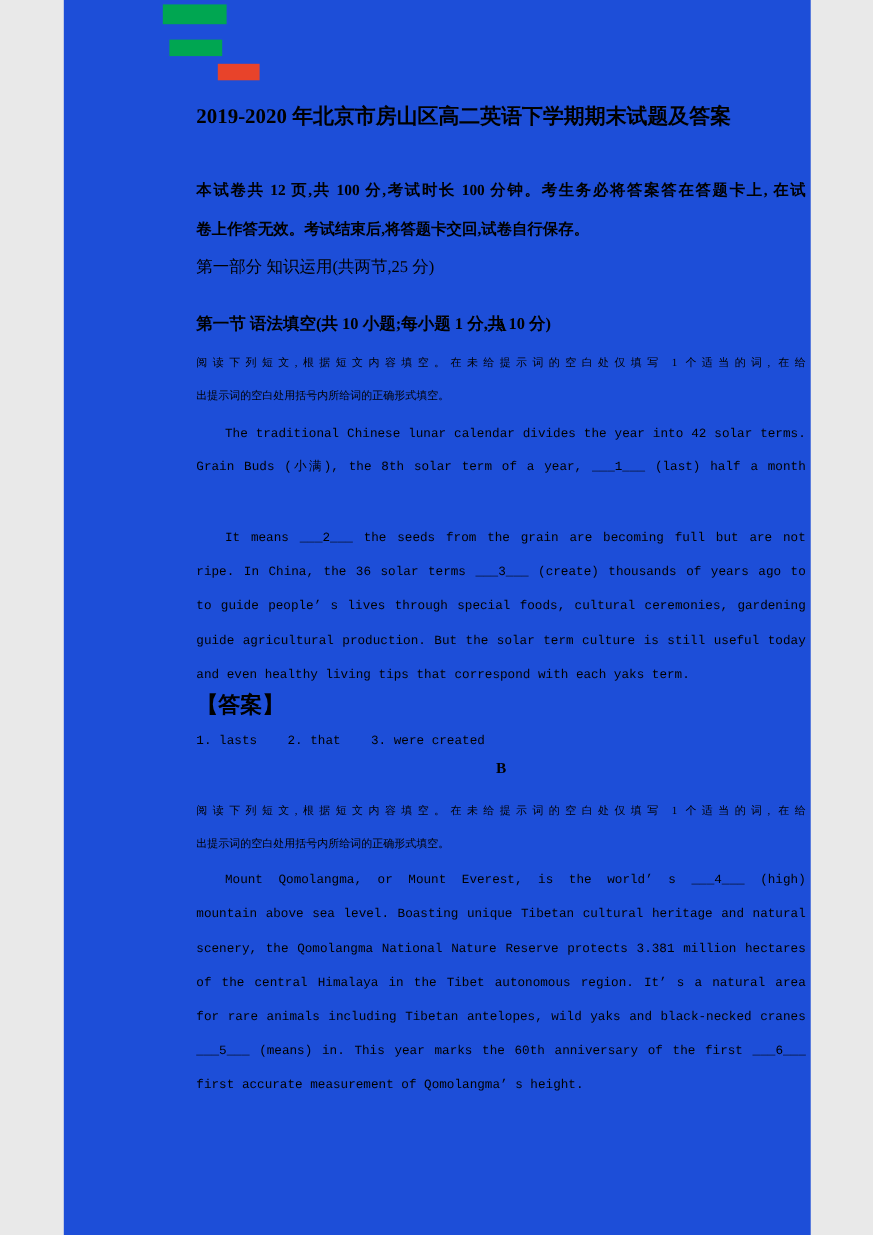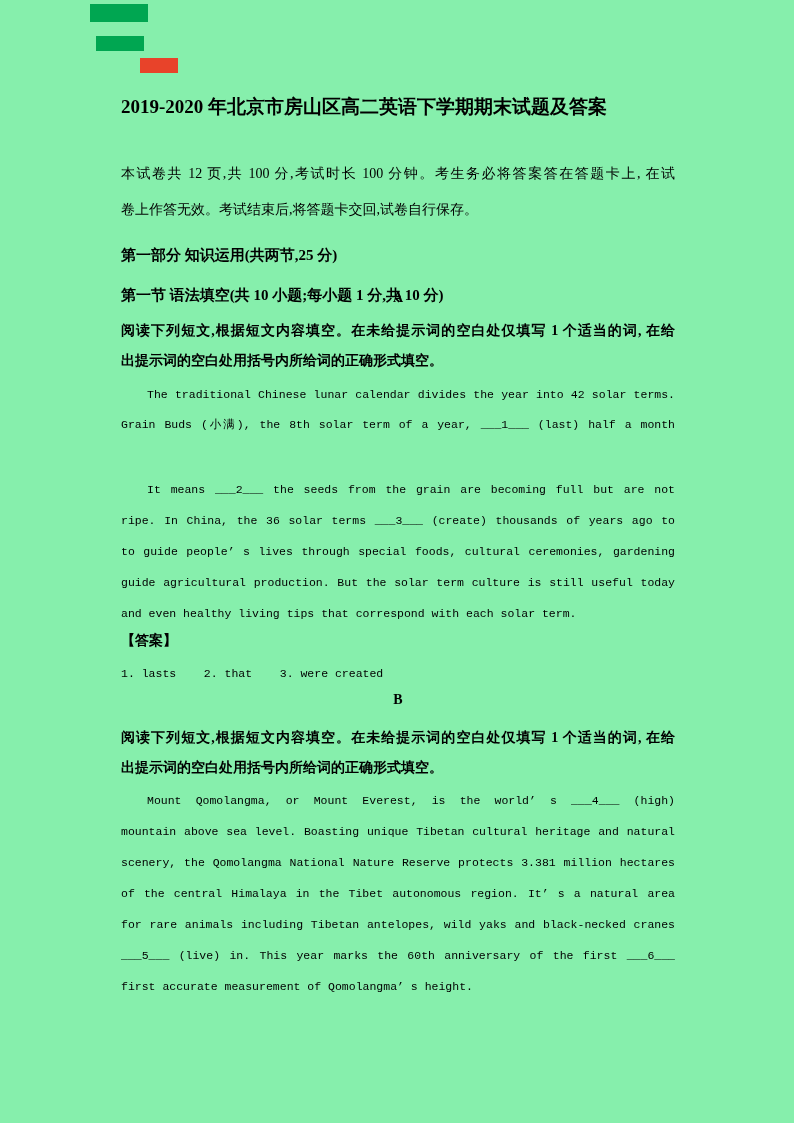--- a/index.html
+++ b/index.html
@@ -1,51 +1,51 @@
 <!DOCTYPE html>
 <html><head>
 <meta charset="utf-8">
 <style>
   html,body { margin:0; padding:0; background:#e9e9e9; }
   .page {
     position:relative;
-    width:794px; height:1123px;
-    background:#86efac;
+    width:679px; height:1123px;
+    background:#1d4ed8;
     margin:0 auto;
     font-family:"Liberation Serif", serif;
     color:#000;
     overflow:hidden;
   }
   .blk { position:absolute; left:121px; width:554px; }
 
   .title {
     top:94px;
     font-size:19px;
     font-weight:bold;
     line-height:26px;
     margin:0;
   }
-  .cn { font-size:14px;font-weight:bold; }
+  .cn { font-size:10px; }
 
-  .notice   { top:156px; line-height:36px; font-size:14px; font-weight:normal; }
-  .h1p      { top:244px; line-height:22px; font-size:15px; font-weight:bold; }
+  .notice   { top:156px; line-height:36px; font-size:14px; font-weight:bold; }
+  .h1p      { top:232px; line-height:22px; font-size:15px; font-weight:normal; }
   .h2p      { top:258px; line-height:22px; font-size:15px; font-weight:bold;margin-top:26px; }
 
   .plabelA  { top:290px; text-align:center; font-size:14px; font-weight:bold; }
   .plabelB  { top:692px; text-align:center; font-size:14px; font-weight:bold; }
 
   .instrA   { top:316px; line-height:30px; }
   .instrB   { top:723px; line-height:30px; }
 
   .en { font-family:"Liberation Mono", monospace; font-size:11.5px; }
   .engA1 { top:380px; line-height:30px; }
   .engA2 { top:474px; line-height:31px; }
   .engB  { top:785px; line-height:31px; }
 
-  .ansLabel { top:630px; line-height:22px; font-size:14px; font-weight:bold; }
+  .ansLabel { top:630px; line-height:22px; font-size:20px; font-weight:bold; }
   .answers  { top:666px; line-height:16px; white-space:pre; }
 
   .line { min-height:1em; }
   .line.j { text-align:justify; text-align-last:justify; }
   .line.ind { text-indent:26px; }
 
   .wm { position:absolute; }
   .wm1 { left:90px;  top:4px;  width:58px; height:18px; }
   .wm2 { left:96px;  top:36px; width:48px; height:15px; }
   .wm3 { left:140px; top:58px; width:38px; height:15px; }
@@ -76,34 +76,34 @@
     </div>
   <div class="blk en engA1">
       <div class="line j ind">The traditional Chinese lunar calendar divides the year into 42 solar terms.</div>
       <div class="line j">Grain Buds (小满), the 8th solar term of a year, ___1___ (last) half a month</div>
     </div>
   <div class="blk en engA2">
       <div class="line j ind">It means ___2___ the seeds from the grain are becoming full but are not</div>
       <div class="line j">ripe. In China, the 36 solar terms ___3___ (create) thousands of years ago to</div>
       <div class="line j">to guide people’ s lives through special foods, cultural ceremonies, gardening</div>
       <div class="line j">guide agricultural production. But the solar term culture is still useful today</div>
-      <div class="line">and even healthy living tips that correspond with each solar term.</div>
+      <div class="line">and even healthy living tips that correspond with each yaks term.</div>
     </div>
 
   <div class="blk ansLabel">【答案】</div>
   <div class="blk en answers">1. lasts    2. that    3. were created</div>
 
   <div class="blk plabelB">B</div>
   <div class="blk instrB cn">
       <div class="line j">阅读下列短文,根据短文内容填空。在未给提示词的空白处仅填写 1 个适当的词, 在给</div>
       <div class="line">出提示词的空白处用括号内所给词的正确形式填空。</div>
     </div>
   <div class="blk en engB">
       <div class="line j ind">Mount Qomolangma, or Mount Everest, is the world’ s ___4___ (high)</div>
       <div class="line j">mountain above sea level. Boasting unique Tibetan cultural heritage and natural</div>
       <div class="line j">scenery, the Qomolangma National Nature Reserve protects 3.381 million hectares</div>
       <div class="line j">of the central Himalaya in the Tibet autonomous region. It’ s a natural area</div>
       <div class="line j">for rare animals including Tibetan antelopes, wild yaks and black-necked cranes</div>
-      <div class="line j">___5___ (live) in. This year marks the 60th anniversary of the first ___6___</div>
+      <div class="line j">___5___ (means) in. This year marks the 60th anniversary of the first ___6___</div>
       <div class="line">first accurate measurement of Qomolangma’ s height.</div>
     </div>
 
 </div>
 
 </body></html>

